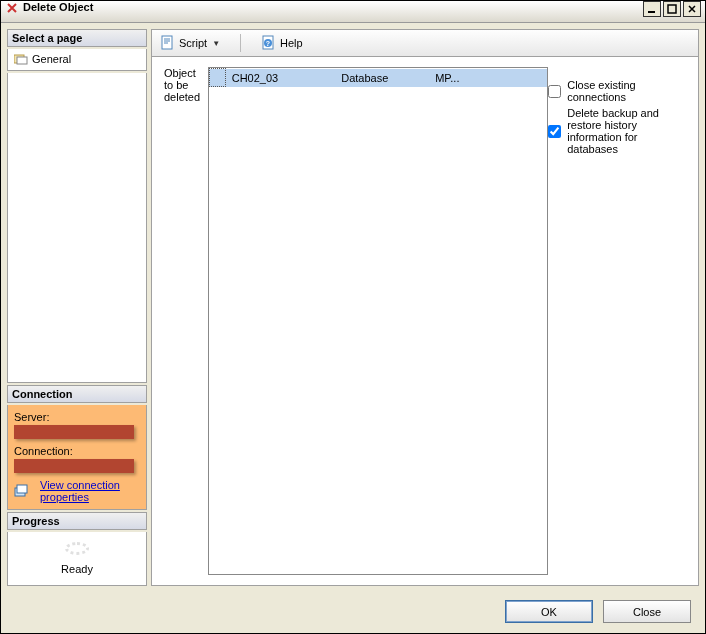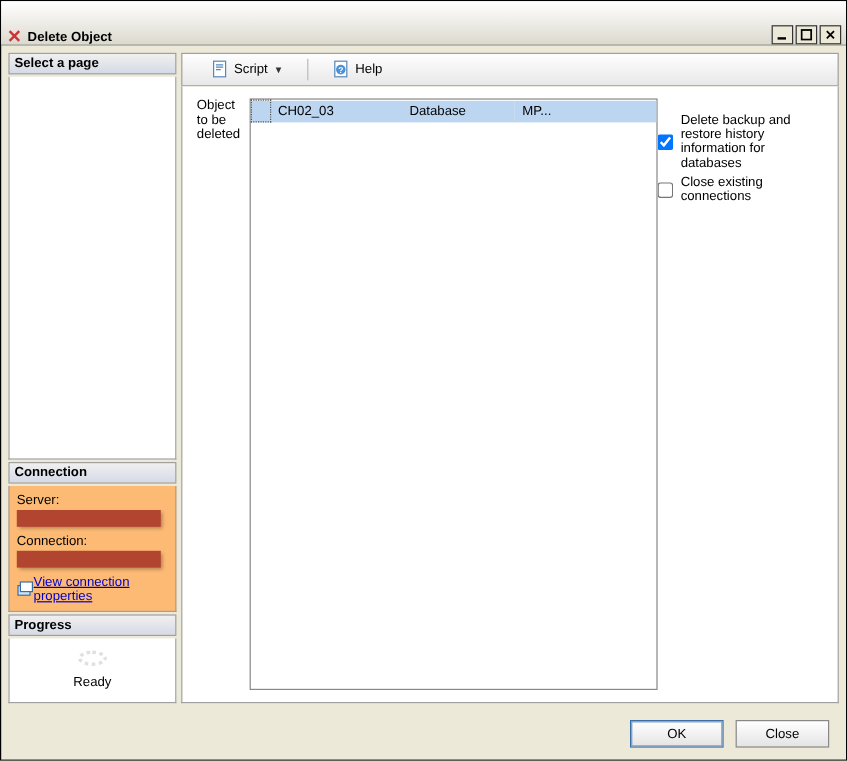--- a/index.html
+++ b/index.html
@@ -1,55 +1,55 @@
 <!DOCTYPE html>
 <html><head>
 <meta charset="utf-8">
 <style>
 * { box-sizing: border-box; margin: 0; padding: 0; }
 body { font-family: Tahoma, Arial, sans-serif; font-size: 11px; background: #ece9d8; }
 .dialog { width: 706px; height: 634px; border: 1px solid #000; background: #ece9d8; display: flex; flex-direction: column; }
-.titlebar { height: 37px; background: linear-gradient(to bottom, #fff, #dcd9ce); border-bottom: 1px solid #999; display: flex; align-items: flex-end; padding: 0 4px; }
+.titlebar { height: 22px; background: linear-gradient(to bottom, #fff, #dcd9ce); border-bottom: 1px solid #999; display: flex; align-items: flex-start; padding: 0 4px; }
 .titlebar .close-x { width: 14px; height: 14px; display: flex; align-items: center; justify-content: center; color: #c00; font-weight: bold; margin-right: 4px; }
 .titlebar .title { font-weight: bold; font-size: 11px; flex: 1; }
 .titlebar .winbtns { display: flex; gap: 2px; }
 .winbtn { width: 18px; height: 16px; border: 1px solid #333; background: #ece9d8; display: flex; align-items: center; justify-content: center; font-size: 10px; cursor: pointer; }
 .body { flex: 1; display: flex; padding: 6px; gap: 4px; overflow: hidden; }
 .sidebar { width: 140px; display: flex; flex-direction: column; gap: 2px; }
 .section-hdr { background: linear-gradient(to bottom, #f0f0f0, #d6dae6); border: 1px solid #a0a0a0; padding: 2px 4px; font-weight: bold; font-size: 11px; }
 .section-body { border: 1px solid #a0a0a0; border-top: none; background: #fff; padding: 3px 4px; }
 .page-item { display: flex; align-items: center; gap: 4px; padding: 1px 2px; cursor: pointer; }
 .page-item .pg-icon { width: 14px; height: 12px; }
 .sidebar .flex-spacer { flex: 1; border: 1px solid #a0a0a0; border-top: none; background: #fff; }
 .conn-body { border: 1px solid #a0a0a0; border-top: none; background: #fdba74; padding: 6px 6px; font-size: 11px; }
 .conn-body .lbl { margin-bottom: 2px; }
 .redact { background: #b24530; height: 14px; width: 120px; margin-bottom: 6px; box-shadow: 2px 2px 3px rgba(0,0,0,0.3); }
-.link-row { display: flex; align-items: center; gap: 0; margin-top: 4px; }
+.link-row { display: flex; align-items: center; gap: 12px; margin-top: 4px; }
 .link-row a { color: #0000cc; text-decoration: underline; cursor: pointer; }
 .prog-body { border: 1px solid #a0a0a0; border-top: none; background: #fff; padding: 10px; display: flex; align-items: center; gap: 8px; height: 54px; flex-direction: column; }
 .spinner { width: 24px; height: 24px; border: 3px dotted #e0e0e0; border-radius: 50%; }
 .main { flex: 1; display: flex; flex-direction: column; }
-.toolbar { height: 28px; border: 1px solid #a0a0a0; background: linear-gradient(to bottom, #fefefe, #e8e8e8); display: flex; align-items: center; padding: 0 20px; gap: 14px; }
+.toolbar { height: 28px; border: 1px solid #a0a0a0; background: linear-gradient(to bottom, #fefefe, #e8e8e8); display: flex; align-items: center; padding: 0 4px; gap: 14px; }
 .tb-btn { display: flex; align-items: center; gap: 3px; padding: 2px 4px; cursor: pointer; }
 .tb-sep { width: 1px; height: 18px; background: #bbb; margin: 0 2px; }
 .drop-arrow { font-size: 8px; color: #333; margin-left: 2px; }
 .content { flex: 1; border: 1px solid #a0a0a0; border-top: none; background: #fff; padding: 10px 12px; display: flex; flex-direction: row; }
 .content .caption { margin-bottom: 4px; }
 .grid-wrap { border: 1px solid #888; flex: 1; background: #fff; }
 .grid table { width: 100%; border-collapse: collapse; table-layout: fixed; }
 .grid th { background: linear-gradient(to bottom, #fefefe, #e4e4e4); border: 1px solid #bbb; text-align: left; font-weight: normal; padding: 2px 6px; font-size: 11px; height: 18px; }
 .grid th:first-child { width: 16px; padding: 0; }
 .grid td { padding: 2px 6px; font-size: 11px; height: 18px; }
 .grid tr.sel td { background: #bcd5f0; margin-left: 19px; }
 .grid td.rowhdr { background: #e8e8e8; border: 1px dotted #555; width: 16px; padding: 0; }
 .checks { margin-top: 10px; }
 .chk-row { display: flex; align-items: center; gap: 6px; padding: 2px 0; }
 .chk-row input { width: 13px; height: 13px; }
 .footer { padding: 8px 14px 10px; display: flex; justify-content: flex-end; gap: 10px; }
-.btn { width: 78px; height: 23px; border: 1px solid #888; background: linear-gradient(to bottom, #fff, #e4e4e4); cursor: pointer; font-size: 11px; }
+.btn { width: 88px; height: 23px; border: 1px solid #888; background: linear-gradient(to bottom, #fff, #e4e4e4); cursor: pointer; font-size: 11px; }
 .btn.default { border: 1px solid #3a6ea5; box-shadow: 0 0 0 1px #7da2ce inset; }
 svg { display: block; }
 </style>
 </head>
 <body>
 
 <div class="dialog">
 
   <div class="titlebar">
     <div class="close-x">
@@ -73,20 +73,31 @@
           <svg width="10" height="10">
             <path d="M2 2 L8 8 M8 2 L2 8" stroke="#000" stroke-width="1.5"></path>
           </svg>
         </div>
     </div>
   </div>
 
   <div class="body">
     <div class="sidebar">
       <div class="section-hdr">Select a page</div>
+      <div class="section-body" style="height:22px">
+        <div class="page-item">
+          <span class="pg-icon">
+            <svg width="14" height="12" viewBox="0 0 14 12">
+                <rect x="0" y="2" width="10" height="8" fill="#f5e6b3" stroke="#b89b4a"></rect>
+                <rect x="3" y="4" width="10" height="7" fill="#fff" stroke="#888"></rect>
+              </svg>
+          </span>
+          <span>General</span>
+        </div>
+      </div>
       <div class="flex-spacer"></div>
 
       <div class="section-hdr">Connection</div>
       <div class="conn-body">
         <div class="lbl">Server:</div>
         <div class="redact"></div>
         <div class="lbl">Connection:</div>
         <div class="redact"></div>
         <div class="link-row">
           <span>
@@ -153,26 +164,26 @@
                 <td></td>
                 <td></td>
               </tr>
             </tbody>
               </table>
           </div>
         </div>
 
         <div class="checks">
           <label class="chk-row">
+            <input type="checkbox" id="chk2" style="">
+            <span>Close existing connections</span>
+          </label>
+          <label class="chk-row">
             <input type="checkbox" id="chk1" checked="" style="">
             <span>Delete backup and restore history information for databases</span>
-          </label>
-          <label class="chk-row">
-            <input type="checkbox" id="chk2" style="">
-            <span>Close existing connections</span>
           </label>
         </div>
       </div>
     </div>
   </div>
 
   <div class="footer">
     <button class="btn default">OK</button>
     <button class="btn">Close</button>
   </div>

